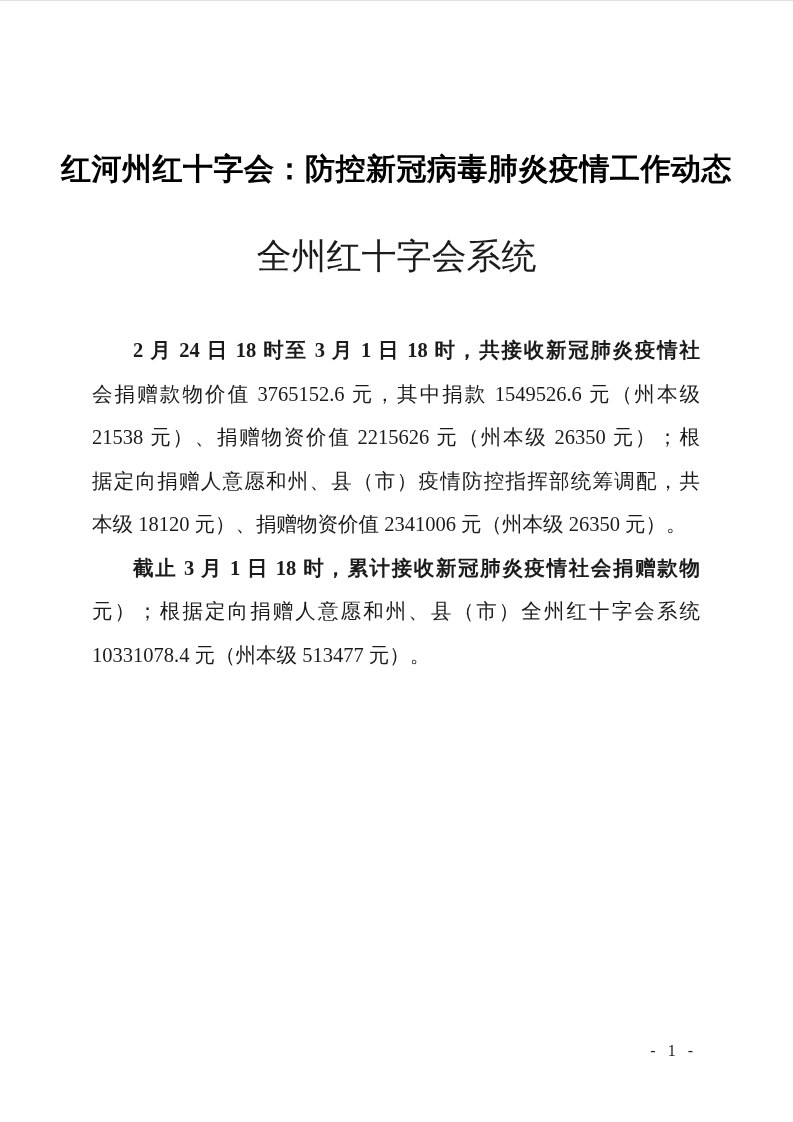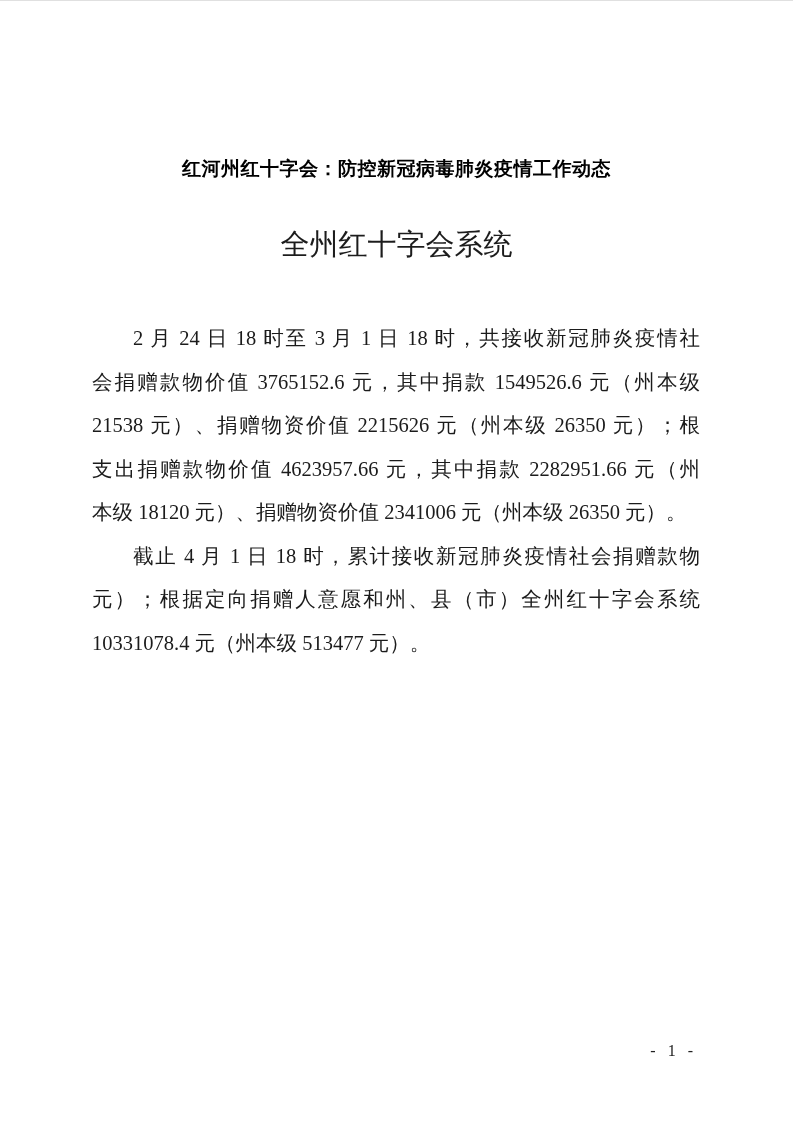--- a/index.html
+++ b/index.html
@@ -15,32 +15,32 @@
     box-sizing: border-box;
     border-top: 1px solid #e0e0e0;
     overflow: hidden;
     color: #141414;
   }
   .doc-title {
     margin: 0;
     padding-top: 151px;
     text-align: center;
     font-family: "Liberation Serif", serif;
-    font-size: 19px;
+    font-size: 30px;
     font-weight: bold;
     line-height: 34px;
     letter-spacing: 0.5px;
     color: #000000;
   }
   .doc-subtitle {
-    margin-top: 38px;
+    margin-top: 50px;
     text-align: center;
     font-family: "Liberation Sans", sans-serif;
     font-weight: normal;
-    font-size: 29px;
+    font-size: 35px;
     line-height: 40px;
     color: #1c1c1c;
   }
   .doc-subtitle .sub-line {
     display: block;
   }
   .doc-body {
     margin: 53px 93px 0 92px;
     font-family: "Liberation Serif", serif;
     font-size: 20.5px;
@@ -52,20 +52,21 @@
     padding: 0;
   }
   .bline {
     display: block;
     text-align: justify;
     text-align-last: justify;
     white-space: normal;
   }
   .bline.first {
     text-indent: 2em;
+    font-weight: bold;
   }
   .bline.last {
     text-align-last: left;
   }
   .page-number {
     position: absolute;
     top: 1041px;
     right: 96px;
     font-family: "Liberation Serif", serif;
     font-size: 16px;
@@ -83,26 +84,26 @@
   <div class="doc-subtitle">
     <span class="sub-line">全州红十字会系统</span>
   </div>
 
   <div class="doc-body">
 
     <p class="para">
       <span class="bline first">2 月 24 日 18 时至 3 月 1 日 18 时，共接收新冠肺炎疫情社</span>
       <span class="bline">会捐赠款物价值 3765152.6 元，其中捐款 1549526.6 元（州本级</span>
       <span class="bline">21538 元）、捐赠物资价值 2215626 元（州本级 26350 元）；根</span>
-      <span class="bline">支出捐赠款物价值 4623957.66 元，其中捐款 2282951.66 元（州</span>
+      <span class="bline">据定向捐赠人意愿和州、县（市）疫情防控指挥部统筹调配，共</span>
       <span class="bline last">本级 18120 元）、捐赠物资价值 2341006 元（州本级 26350 元）。</span>
     </p>
 
     <p class="para">
-      <span class="bline first">截止 4 月 1 日 18 时，累计接收新冠肺炎疫情社会捐赠款物</span>
+      <span class="bline first">截止 3 月 1 日 18 时，累计接收新冠肺炎疫情社会捐赠款物</span>
       <span class="bline">元）；根据定向捐赠人意愿和州、县（市）全州红十字会系统</span>
       <span class="bline last">10331078.4 元（州本级 513477 元）。</span>
     </p>
 
   </div>
 
   <div class="page-number">- 1 -</div>
 
 </div>
 

